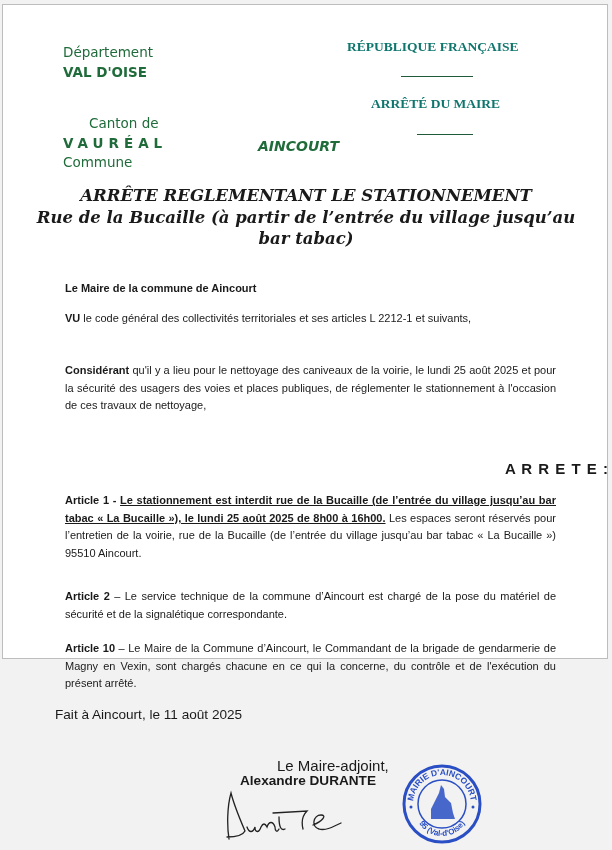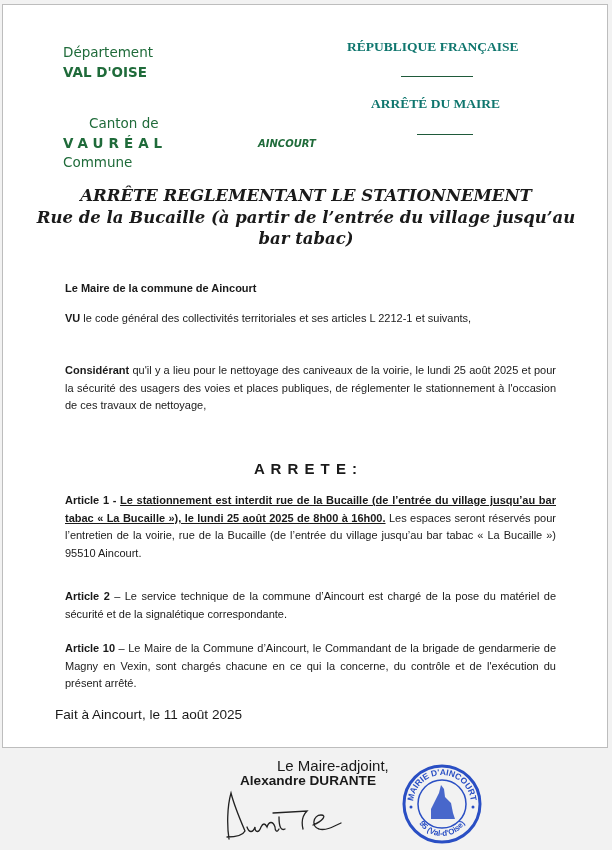--- a/index.html
+++ b/index.html
@@ -3,21 +3,21 @@
 <meta charset="utf-8">
 <style>
   html, body { margin: 0; padding: 0; }
   body {
     width: 612px; height: 850px; overflow: hidden;
     background: #f2f2f2;
     font-family: "Liberation Sans", sans-serif;
     color: #1a1a1a;
   }
   .page {
-    position: absolute; left: 2px; top: 4px; width: 606px; height: 744px;
+    position: absolute; left: 2px; top: 4px; width: 606px; height: 655px;
     background: #ffffff; border: 1px solid #bdbdbd; box-sizing: border-box;
   }
   .abs { position: absolute; white-space: nowrap; }
   .green { color: #1f6b3a; }
   .left-block { font-family: "DejaVu Sans", sans-serif; font-size: 13.5px; line-height: 19.5px; }
   .left-block .b { font-weight: bold; }
   .serif-green { font-family: "Liberation Serif", serif; font-weight: bold; color: #0f766e; font-size: 13.5px; }
   .rule { position: absolute; height: 1px; background: #1f5a3a; }
   .title { font-family: "DejaVu Serif", serif; font-weight: bold; font-style: italic; font-size: 16.5px; text-align: center; width: 606px; left: 0; }
   .p { position: absolute; left: 62px; width: 491px; font-size: 11px; line-height: 17.5px; text-align: justify; white-space: normal; }
@@ -30,21 +30,21 @@
 <div class="page">
 
   <div class="abs left-block green" style="left:60px; top:38px;">
     <div>Département</div>
     <div class="b">VAL D'OISE</div>
     <div style="padding-left:26px;margin-top:32px;">Canton de</div>
     <div class="b" style="letter-spacing:5px;">VAURÉAL</div>
     <div>Commune</div>
   </div>
 
-  <div class="abs green" style="left:255px; top:133px; font-weight:bold; font-style:italic; font-size:10px; font-family:'DejaVu Sans', sans-serif;">AINCOURT</div>
+  <div class="abs green" style="left:255px; top:133px; font-weight:bold; font-style:italic; font-size:14px; font-family:'DejaVu Sans', sans-serif;">AINCOURT</div>
 
   <div class="abs serif-green" style="left:344px; top:34px;">RÉPUBLIQUE FRANÇAISE</div>
   <div class="rule" style="left:398px; top:71px; width:72px;"></div>
   <div class="abs serif-green" style="left:368px; top:91px;">ARRÊTÉ DU MAIRE</div>
   <div class="rule" style="left:414px; top:129px; width:56px;"></div>
 
   <div class="abs title" style="top:181px;">ARRÊTE REGLEMENTANT LE STATIONNEMENT</div>
   <div class="abs title" style="top:203px;">Rue de la Bucaille (à partir de l’entrée du village jusqu’au</div>
   <div class="abs title" style="top:224px;">bar tabac)</div>
 
@@ -52,21 +52,21 @@
 
   <div class="p" style="top:305px;">
     <span class="b">VU</span><span> le code général des collectivités territoriales et ses articles L 2212-1 et suivants,</span>
   </div>
 
   <div class="p" style="top:357px;">
     <span class="b">Considérant</span><span> qu'il y a lieu pour le nettoyage des caniveaux de la voirie, le lundi 25 août 2025 et pour la sécurité des usagers des voies et places publiques, de réglementer le stationnement à l'occasion de ces travaux de nettoyage,</span>
   </div>
 
 
-  <div class="abs b" style="left:0; width:606px; text-align:center; top:455px; font-size:15px; letter-spacing:1px;">A R R E T E :</div>
+  <div class="abs b" style="left:0; width:606px; text-align:right; top:455px; font-size:15px; letter-spacing:1px;">A R R E T E :</div>
 
   <div class="p" style="top:487px;">
     <span class="b">Article 1 - </span><span class="b u">Le stationnement est interdit rue de la Bucaille (de l’entrée du village jusqu’au bar tabac « La Bucaille »), le lundi 25 août 2025 de 8h00 à 16h00.</span><span> Les espaces seront réservés pour l’entretien de la voirie, rue de la Bucaille (de l’entrée du village jusqu’au bar tabac « La Bucaille ») 95510 Aincourt.</span>
   </div>
 
   <div class="p" style="top:583px;">
     <span class="b">Article 2</span><span> – Le service technique de la commune d’Aincourt est chargé de la pose du matériel de sécurité et de la signalétique correspondante.</span>
   </div>
 
   <div class="p" style="top:635px;">

